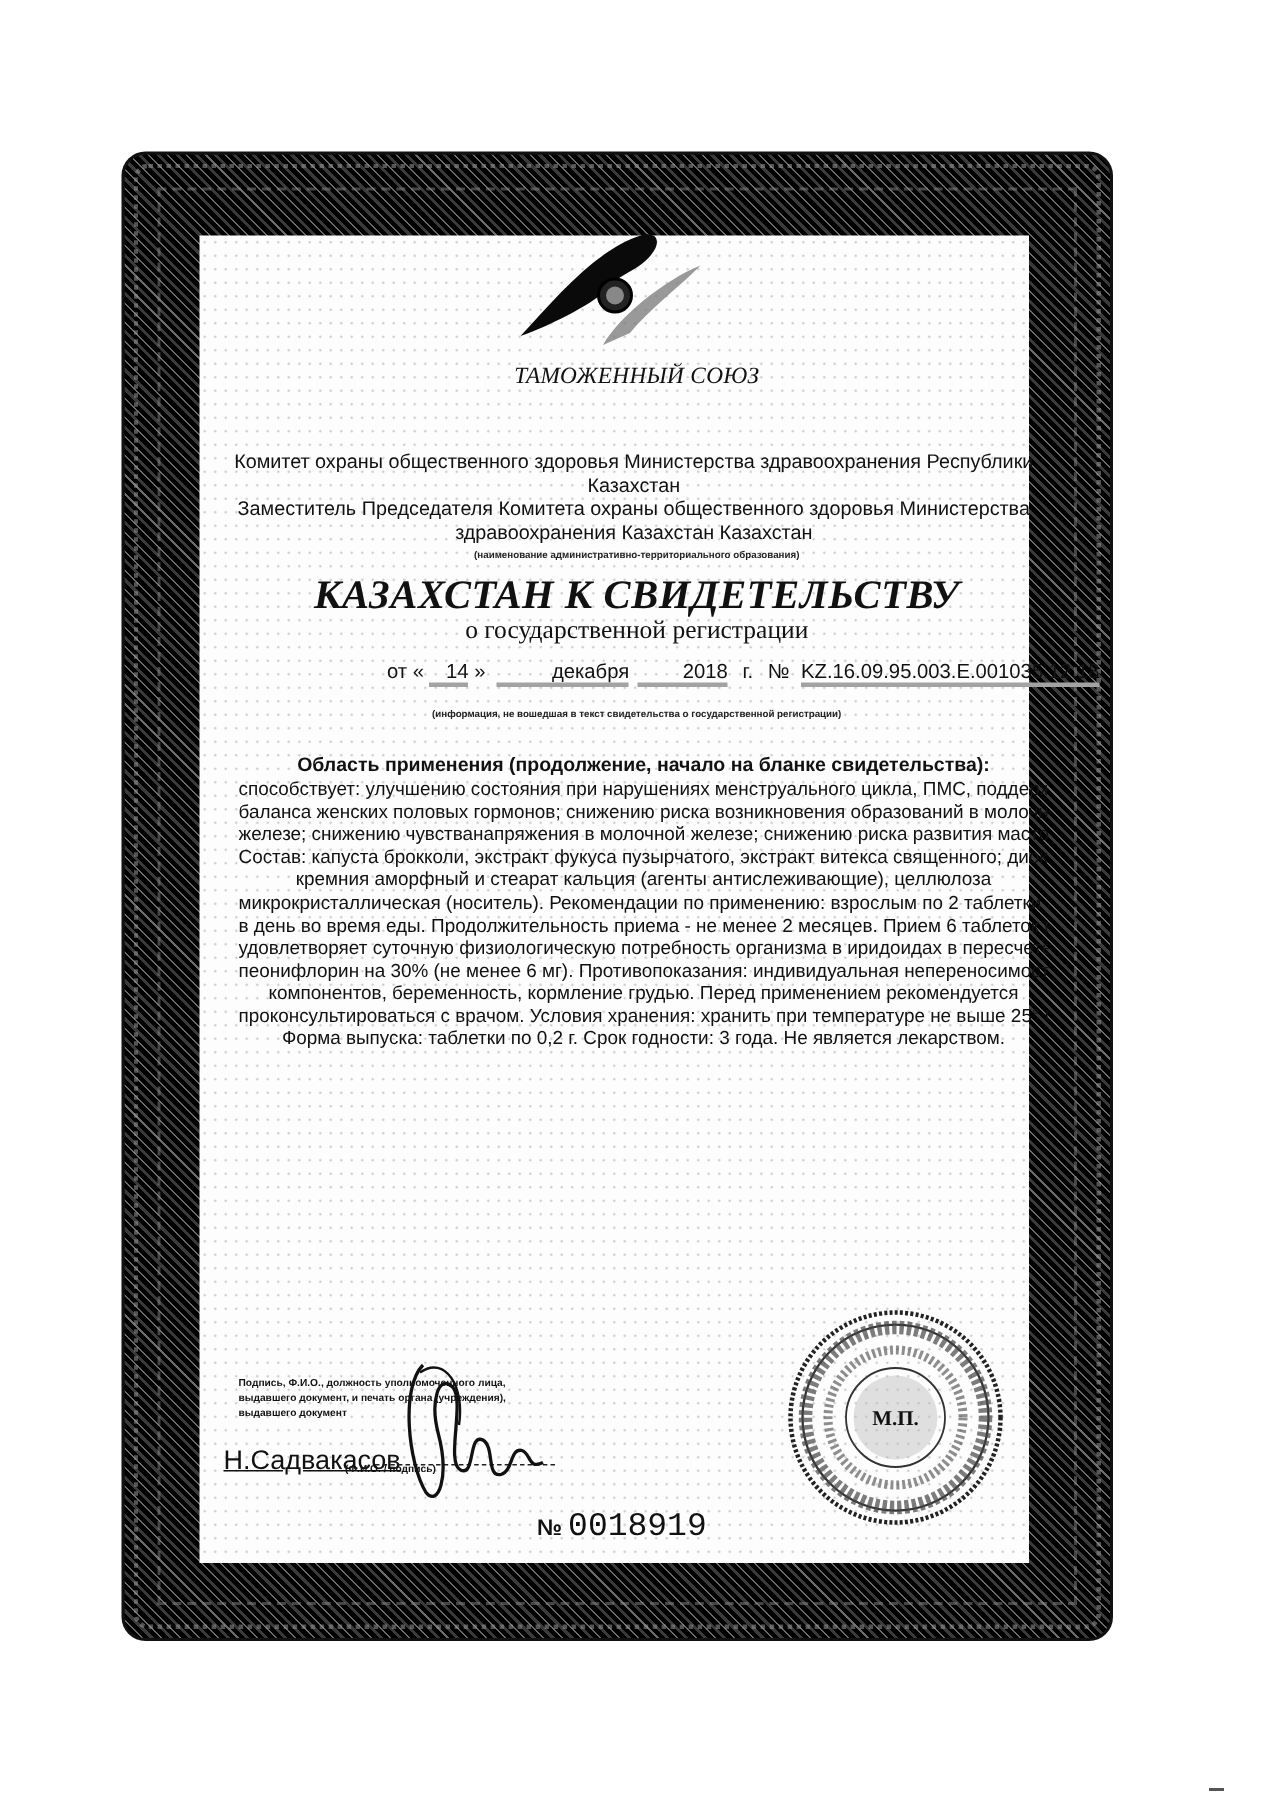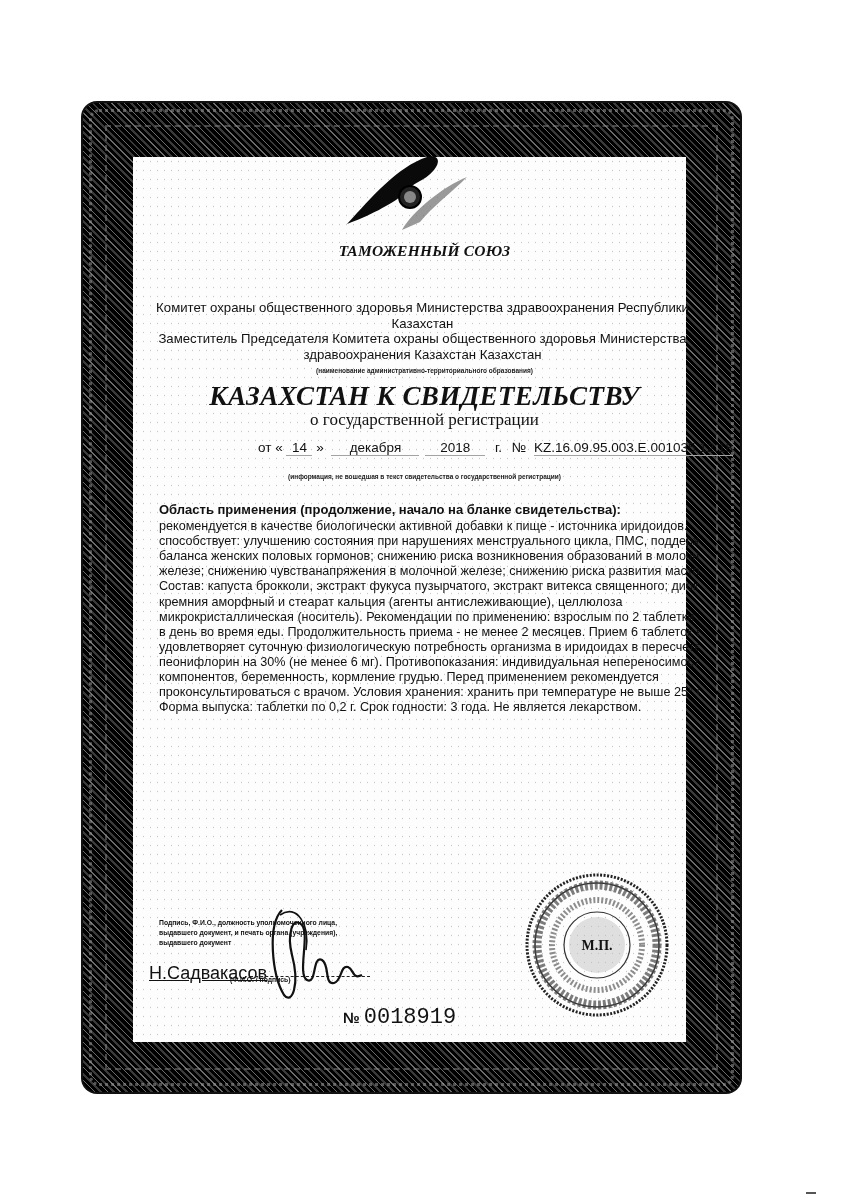--- a/index.html
+++ b/index.html
@@ -24,44 +24,44 @@
   .sheet {
     position: absolute; left: 133px; top: 157px; width: 553px; height: 885px;
     background: #fdfdfd;
     background-image: radial-gradient(#c8c8c8 0.6px, transparent 0.8px);
     background-size: 7px 9px;
   }
   .abs { position: absolute; }
   .center { text-align: center; }
   .emblem { left: 342px; top: 152px; width: 130px; height: 80px; }
   .union {
-    left: 150px; width: 549px; font-family: "Liberation Serif", serif; font-style: italic; font-weight: bold;
+    left: 150px; width: 549px; font-family: "Liberation Serif", serif; font-style: italic; font-weight: normal;
     font-size: 15.5px; line-height: 17px; letter-spacing: .2px;
   }
   .committee { left: 140px; width: 565px; font-size: 13.2px; line-height: 15.5px; }
   .tiny { font-size: 6.5px; font-weight: bold; color: #222; }
   .title-main {
     left: 150px; width: 549px; top: 381px; font-family: "Liberation Serif", serif; font-style: italic; font-weight: bold;
     font-size: 27px; letter-spacing: .4px;
   }
   .title-sub {
     left: 150px; width: 549px; top: 410px; font-family: "Liberation Serif", serif; 
     font-size: 17px;
   }
   .date-row { left: 258px; top: 440px; font-size: 13.5px; white-space: nowrap; }
-  .date-row .u { display: inline-block; border-bottom: 1px solid #a3a3a3; text-align: center; line-height: 15px; }
+  .date-row .u { display: inline-block; border-bottom: 3px solid #a3a3a3; text-align: right; line-height: 15px; }
   .body-text {
-    left: 159px; top: 502px; width: 540px; font-size: 12.6px; line-height: 15.1px; white-space: nowrap; overflow: hidden;
+    left: 159px; top: 502px; width: 540px; font-size: 12.6px; line-height: 15.1px; white-space: nowrap; overflow: hidden; text-align: center;
   }
   .body-text .heading { font-weight: bold; font-size: 13px; margin-bottom: 2px; }
   .sig-caption { left: 159px; top: 918px; width: 200px; font-size: 6.8px; font-weight: bold; line-height: 10px; }
   .sig-name { left: 149px; top: 963px; font-size: 18px; text-decoration: underline; }
   .sig-line { left: 250px; top: 976px; width: 120px; border-bottom: 1px dashed #222; }
   .sig-sub { left: 230px; top: 976px; font-size: 6.8px; font-weight: bold; }
-  .serial { left: 343px; top: 1005px; font-family: "Liberation Mono", monospace; font-size: 22px; }
+  .serial { left: 358px; top: 1005px; font-family: "Liberation Mono", monospace; font-size: 22px; }
   .serial .prefix { font-family: "Liberation Sans", sans-serif; font-size: 15px; font-weight: bold; margin-right: 4px; }
   .seal { left: 522px; top: 870px; width: 150px; height: 150px; }
   .signature { left: 262px; top: 905px; width: 110px; height: 100px; }
   .page-dash { left: 806px; top: 1192px; width: 10px; height: 2px; background: #555; }
 </style>
 </head>
 <body>
 
 <div class="frame"></div>
 <div class="sheet"></div>
@@ -96,21 +96,20 @@
   <span class="u" style="width:88px;margin-left:4px">декабря</span>
   <span class="u" style="width:60px;margin-left:2px">2018</span>
   <span style="margin-left:6px">г.</span>
   <span style="margin-left:6px">№</span>
   <span class="u" style="margin-left:4px">KZ.16.09.95.003.E.001035.12.18</span>
 </div>
 <div class="abs tiny center" style="left:150px;width:549px;top:473px">(информация, не вошедшая в текст свидетельства о государственной регистрации)</div>
 
 <div class="abs body-text">
   <div class="heading">Область применения (продолжение, начало на бланке свидетельства):</div>
-  <div>рекомендуется в качестве биологически активной добавки к пище - источника иридоидов.</div>
   <div>способствует: улучшению состояния при нарушениях менструального цикла, ПМС, поддержанию</div>
   <div>баланса женских половых гормонов; снижению риска возникновения образований в молочной</div>
   <div>железе; снижению чувстванапряжения в молочной железе; снижению риска развития мастопатии</div>
   <div>Состав: капуста брокколи, экстракт фукуса пузырчатого, экстракт витекса священного; диоксид</div>
   <div>кремния аморфный и стеарат кальция (агенты антислеживающие), целлюлоза</div>
   <div>микрокристаллическая (носитель). Рекомендации по применению: взрослым по 2 таблетки 3 раза</div>
   <div>в день во время еды. Продолжительность приема - не менее 2 месяцев. Прием 6 таблеток в день</div>
   <div>удовлетворяет суточную физиологическую потребность организма в иридоидах в пересчете на</div>
   <div>пеонифлорин на 30% (не менее 6 мг). Противопоказания: индивидуальная непереносимость</div>
   <div>компонентов, беременность, кормление грудью. Перед применением рекомендуется</div>

